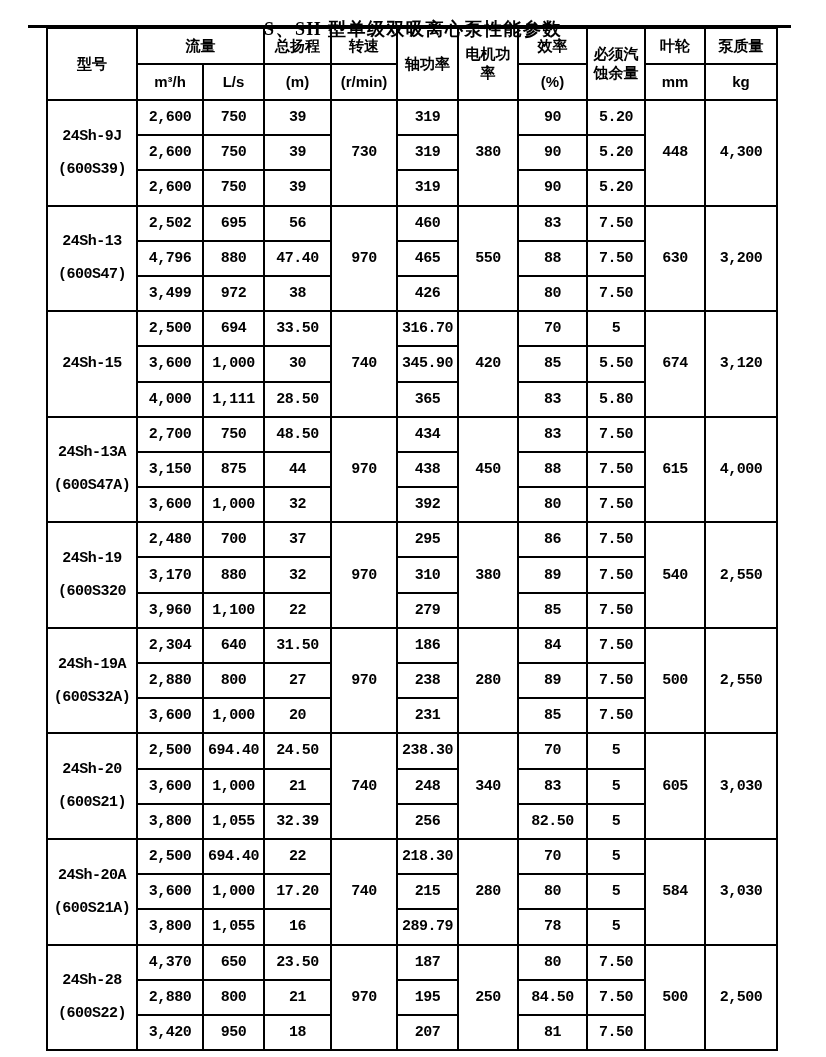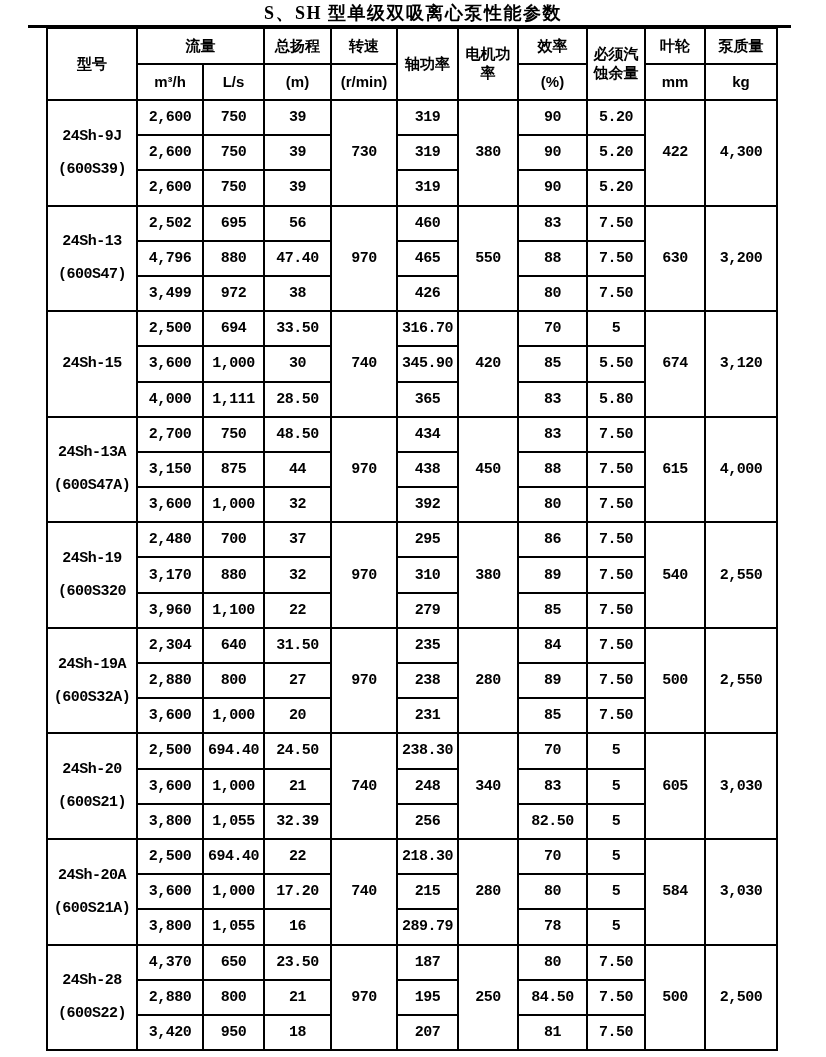--- a/index.html
+++ b/index.html
@@ -1,21 +1,21 @@
 <!DOCTYPE html>
 <html><head>
 <meta charset="utf-8">
 <style>
   html,body{margin:0;padding:0;}
   body{
     width:826px;height:1057px;background:#ffffff;position:relative;
     font-family:"Liberation Sans",sans-serif;color:#000;
   }
   .doc-title{
-    position:absolute;top:1px;left:0;width:826px;text-align:center;
+    position:absolute;top:17px;left:0;width:826px;text-align:center;
     font-family:"Liberation Serif",serif;font-weight:bold;font-size:18px;
     letter-spacing:1.5px;color:#000;
   }
   .top-rule{
     position:absolute;left:28px;top:25px;width:763px;height:3px;background:#000;
   }
   table.pump{
     position:absolute;left:46px;top:27px;width:730px;
     border-collapse:collapse;table-layout:fixed;
   }
@@ -85,21 +85,21 @@
           <div class="model-line">(600S39)</div>
         </td>
         <td>2,600</td>
         <td>750</td>
         <td>39</td>
         <td rowspan="3">730</td>
         <td>319</td>
         <td rowspan="3">380</td>
         <td>90</td>
         <td>5.20</td>
-        <td rowspan="3">422</td>
+        <td rowspan="3">448</td>
         <td rowspan="3">4,300</td>
       </tr>
       <tr>
         <td>2,600</td>
         <td>750</td>
         <td>39</td>
         <td>319</td>
         <td>90</td>
         <td>5.20</td>
       </tr>
@@ -241,21 +241,21 @@
       </tr>
       <tr>
         <td rowspan="3" class="model-cell">
           <div class="model-line">24Sh-19A</div>
           <div class="model-line">(600S32A)</div>
         </td>
         <td>2,304</td>
         <td>640</td>
         <td>31.50</td>
         <td rowspan="3">970</td>
-        <td>235</td>
+        <td>186</td>
         <td rowspan="3">280</td>
         <td>84</td>
         <td>7.50</td>
         <td rowspan="3">500</td>
         <td rowspan="3">2,550</td>
       </tr>
       <tr>
         <td>2,880</td>
         <td>800</td>
         <td>27</td>

